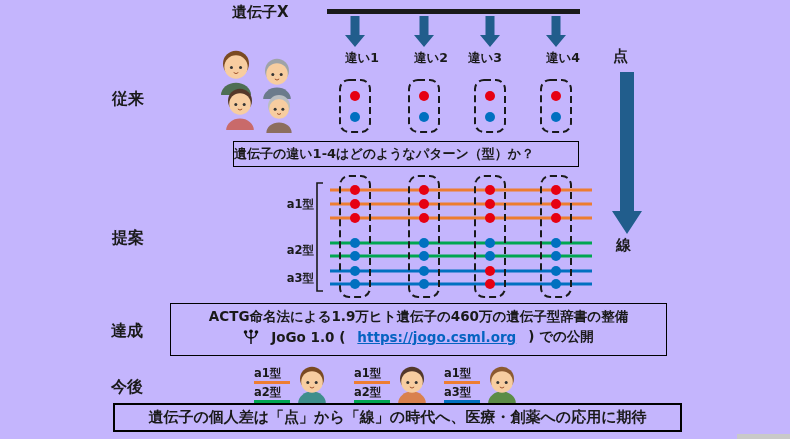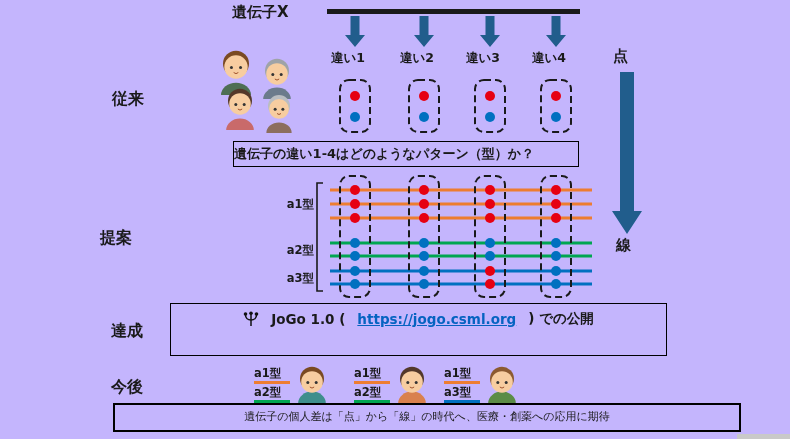--- a/index.html
+++ b/index.html
@@ -2,41 +2,41 @@
 <html style="--c-orange: #ED7D31; --c-green: #00A651; --c-blue: #0070C0; --c-red: #E60012; --c-arrow: #215D8C; --c-link: #0563C1; --c-ink: #1a1a1a;"><head>
 <meta charset="utf-8">
 <style>
   html,body{margin:0;padding:0;background:#fff}
   *{box-sizing:border-box}
   .canvas{position:relative;width:790px;height:439px;background:#c4b5fd;overflow:hidden;
           font-family:"DejaVu Sans","Liberation Sans",sans-serif;color:var(--c-ink,#1a1a1a)}
   #diagram-layer{position:absolute;left:0;top:0;z-index:1}
   .t{position:absolute;z-index:2;font-weight:700;white-space:nowrap}
   .gene-label{left:232px;top:3px;font-size:15px}
-  .variant-label{top:50px;width:48px;text-align:left;font-size:12.5px}
+  .variant-label{top:50px;width:48px;text-align:right;font-size:12.5px}
   .point-label{left:613px;top:47px;font-size:15px}
   .line-label{left:616px;top:236px;font-size:15px}
   .row-label{font-size:16px}
   .type-label{width:34px;text-align:right;font-size:11.5px;left:280px}
   .qbox{position:absolute;z-index:2;left:233px;top:141px;width:346px;height:26px;border:1.5px solid #000;
         font-size:13px;font-weight:700;text-align:left;line-height:23px}
   .abox{position:absolute;z-index:2;left:170px;top:303px;width:497px;height:53px;border:1.5px solid #000;
         text-align:center;padding-top:4px}
   .abox-line1{font-size:13.5px;font-weight:700}
   .abox-line2{font-size:13.5px;font-weight:700;display:flex;justify-content:center;align-items:center;gap:12px;margin-top:2px}
   .link{color:var(--c-link,#0563C1);text-decoration:underline;cursor:pointer}
   .future-group{position:absolute;z-index:2;top:367px}
   .ft-row{margin-bottom:2px}
   .ft-row span{display:block;font-size:11.5px;font-weight:700;line-height:13px}
   .ft-line{height:3px;width:36px;margin-top:1px}
   .ft-line[data-color="orange"]{background:var(--c-orange)}
   .ft-line[data-color="green"]{background:var(--c-green)}
   .ft-line[data-color="blue"]{background:var(--c-blue)}
-  .cbox{position:absolute;z-index:2;left:113px;top:403px;width:628px;height:29px;border:2px solid #000;
-        font-size:11px;font-weight:400;text-align:center;line-height:24px}
+  .cbox{position:absolute;z-index:2;left:113px;top:403px;width:569px;height:29px;border:2px solid #000;
+        font-size:15px;font-weight:700;text-align:center;line-height:24px}
   .gray-strip{position:absolute;left:737px;top:434px;width:53px;height:5px;background:#c9c9c9;z-index:0}
 </style>
 </head>
 <body>
 
 <div class="canvas">
   <svg id="diagram-layer" width="790" height="439">
       <rect x="327" y="9" width="253" height="5" fill="#1a1a1a"></rect>
       <polygon points="350.5,16 359.5,16 359.5,35 365,35 355,47 345,35 350.5,35" fill="#215D8C"></polygon>
       <polygon points="419.5,16 428.5,16 428.5,35 434,35 424,47 414,35 419.5,35" fill="#215D8C"></polygon>
@@ -150,38 +150,39 @@
         <circle cx="497.8" cy="382.44" r="1.5" fill="#333"></circle>
         <circle cx="506.2" cy="382.44" r="1.5" fill="#333"></circle>
         <path d="M499.84,387 Q502,389.16 504.16,387" stroke="#a0522d" fill="none" stroke-width="1"></path>
       </g>
     </svg>
 
   <div class="t gene-label">遺伝子X</div>
 
   <div class="t variant-label" style="left:331px">違い1</div>
   <div class="t variant-label" style="left:400px">違い2</div>
-  <div class="t variant-label" style="left:466px">違い3</div>
+  <div class="t variant-label" style="left:454px">違い3</div>
   <div class="t variant-label" style="left:532px">違い4</div>
 
   <div class="t point-label">点</div>
   <div class="t line-label">線</div>
 
   <div class="t row-label" style="left:112px;top:89px">従来</div>
-  <div class="t row-label" style="left:100px;top:228px">提案</div>
+  <div class="t row-label" style="left:112px;top:228px">提案</div>
   <div class="t row-label" style="left:111px;top:321px">達成</div>
   <div class="t row-label" style="left:111px;top:377px">今後</div>
 
   <div class="qbox">遺伝子の違い1-4はどのようなパターン（型）か？</div>
 
   <div class="t type-label" style="top:197px">a1型</div>
   <div class="t type-label" style="top:243px">a2型</div>
   <div class="t type-label" style="top:271px">a3型</div>
 
   <div class="abox">
+    <div class="abox-line1">ACTG命名法による1.9万ヒト遺伝子の460万の遺伝子型辞書の整備</div>
     <div class="abox-line2">
       <svg width="16" height="17" viewBox="0 0 16 17">
         <path d="M8 15 V3" stroke="#111" stroke-width="1.5" fill="none"></path>
         <path d="M8 9 C4.5 9 2.5 6.5 2.5 4" stroke="#111" stroke-width="1.5" fill="none"></path>
         <path d="M8 9 C11.5 9 13.5 6.5 13.5 4" stroke="#111" stroke-width="1.5" fill="none"></path>
         <circle cx="2.5" cy="3" r="1.8" fill="#111"></circle>
         <circle cx="13.5" cy="3" r="1.8" fill="#111"></circle>
         <circle cx="8" cy="2.2" r="1.8" fill="#111"></circle>
       </svg>
       <span>JoGo 1.0 (</span>

